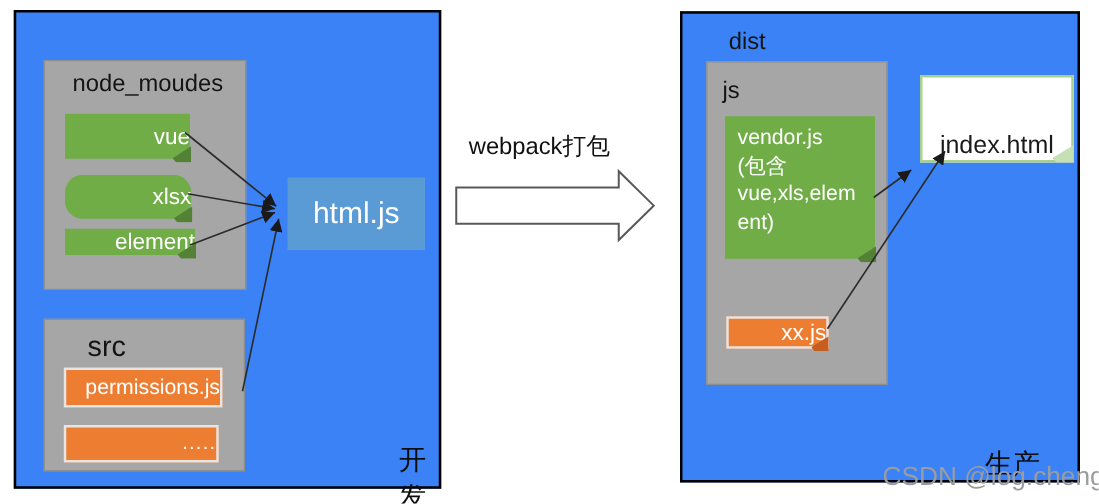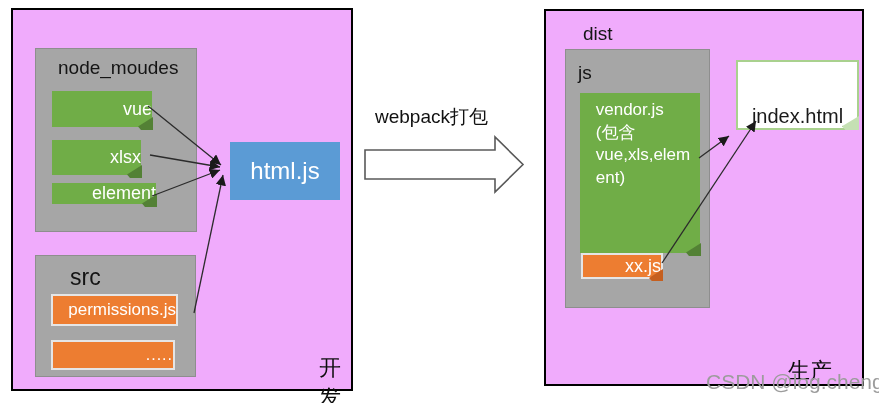--- a/index.html
+++ b/index.html
@@ -1,20 +1,20 @@
 <!DOCTYPE html>
 <html><head>
 <meta charset="utf-8">
 <style>
   * { margin:0; padding:0; box-sizing:border-box; }
   html,body { background:#fff; }
   body { font-family:"Liberation Sans","DejaVu Sans",sans-serif; }
   .canvas { position:relative; width:879px; height:403px; background:#ffffff; overflow:hidden; }
 
-  .panel { position:absolute; background:#f0abfc; border:2px solid #000000; }
+  .panel { position:absolute; background:#3b82f6; border:2px solid #000000; }
   .panel-dev  { left:11px; top:8px;  width:342px; height:383px; }
   .panel-prod { left:544px; top:9px; width:320px; height:377px; }
 
   .folder { position:absolute; background:#a6a6a6; border:1px solid #8e8e8e; }
   .folder-label { position:absolute; color:#141414; font-size:19px; }
 
   .nm-folder  { left:22px;  top:38px;  width:162px; height:184px; }
   .src-folder { left:22px;  top:245px; width:161px; height:122px; }
   .js-folder  { left:19px;  top:38px;  width:145px; height:259px; }
 
@@ -23,42 +23,42 @@
   .note-green { background:#70ad47; }
   .note-green.folded::after { content:""; position:absolute; right:-1px; bottom:-3px;
           width:15px; height:13px; background:#538135;
           clip-path:polygon(0 74%, 100% 0, 100% 100%, 20% 100%); }
   .note-orange { background:#ed7d31; border:2px solid #e5e5e5; }
   .note-orange.folded::after { content:""; position:absolute; right:-2px; bottom:-4px;
           width:14px; height:12px; background:#c55f1f;
           clip-path:polygon(0 74%, 100% 0, 100% 100%, 20% 100%); }
 
   .vue-note     { left:16px; top:42px;  width:100px; height:36px; }
-  .xlsx-note    { left:16px; top:91px;  width:89px; height:35px; }
+  .xlsx-note    { left:16px; top:91px;  width:101px; height:35px;border-radius:14px; }
   .element-note { left:16px; top:134px; width:104px; height:21px; }
 
   .permissions-note { left:15px; top:38px; width:127px; height:32px; font-size:17px; }
   .dots-note        { left:15px; top:84px; width:124px; height:30px; font-size:16px; letter-spacing:1px; }
 
   .mainjs { position:absolute; left:217px; top:132px; width:110px; height:58px;
             background:#5b9bd5; color:#ffffff; font-size:24px;
             display:flex; align-items:center; justify-content:center; }
 
   .stage-label { position:absolute; color:#0d0d0d; font-size:22px; }
   .stage-dev  { left:306px; top:343px; }
   .stage-prod { left:242px; top:345px; }
 
   .webpack-label { position:absolute; left:375px; top:104px; color:#111; font-size:19px; }
   .big-arrow { position:absolute; left:360px; top:130px; }
 
   .dist-label { left:37px; top:12px; }
   .js-label   { left:12px; top:12px; }
 
-  .vendor-note { left:14px; top:43px; width:120px; height:160px;
-                 align-items:flex-start; justify-content:center;
+  .vendor-note { left:14px; top:43px; width:120px; height:114px;
+                 align-items:flex-start; justify-content:flex-start;
                  padding:6px 4px 0 10px; font-size:17px; line-height:1.33;
                  white-space:pre-line; text-align:left; }
   .xx-note { left:15px; top:203px; width:82px; height:26px; }
 
   .index-note { position:absolute; left:190px; top:49px; width:123px; height:70px;
                 background:#ffffff; border:2px solid #a9d18e; color:#1a1a1a; font-size:20px;
                 display:flex; align-items:flex-end; justify-content:center; }
   .index-note::after { content:""; position:absolute; right:-2px; bottom:-2px;
                 width:16px; height:14px; background:#c5e0b4; border-left:1px solid #a9d18e;
                 clip-path:polygon(0 74%, 100% 0, 100% 100%, 20% 100%); }

